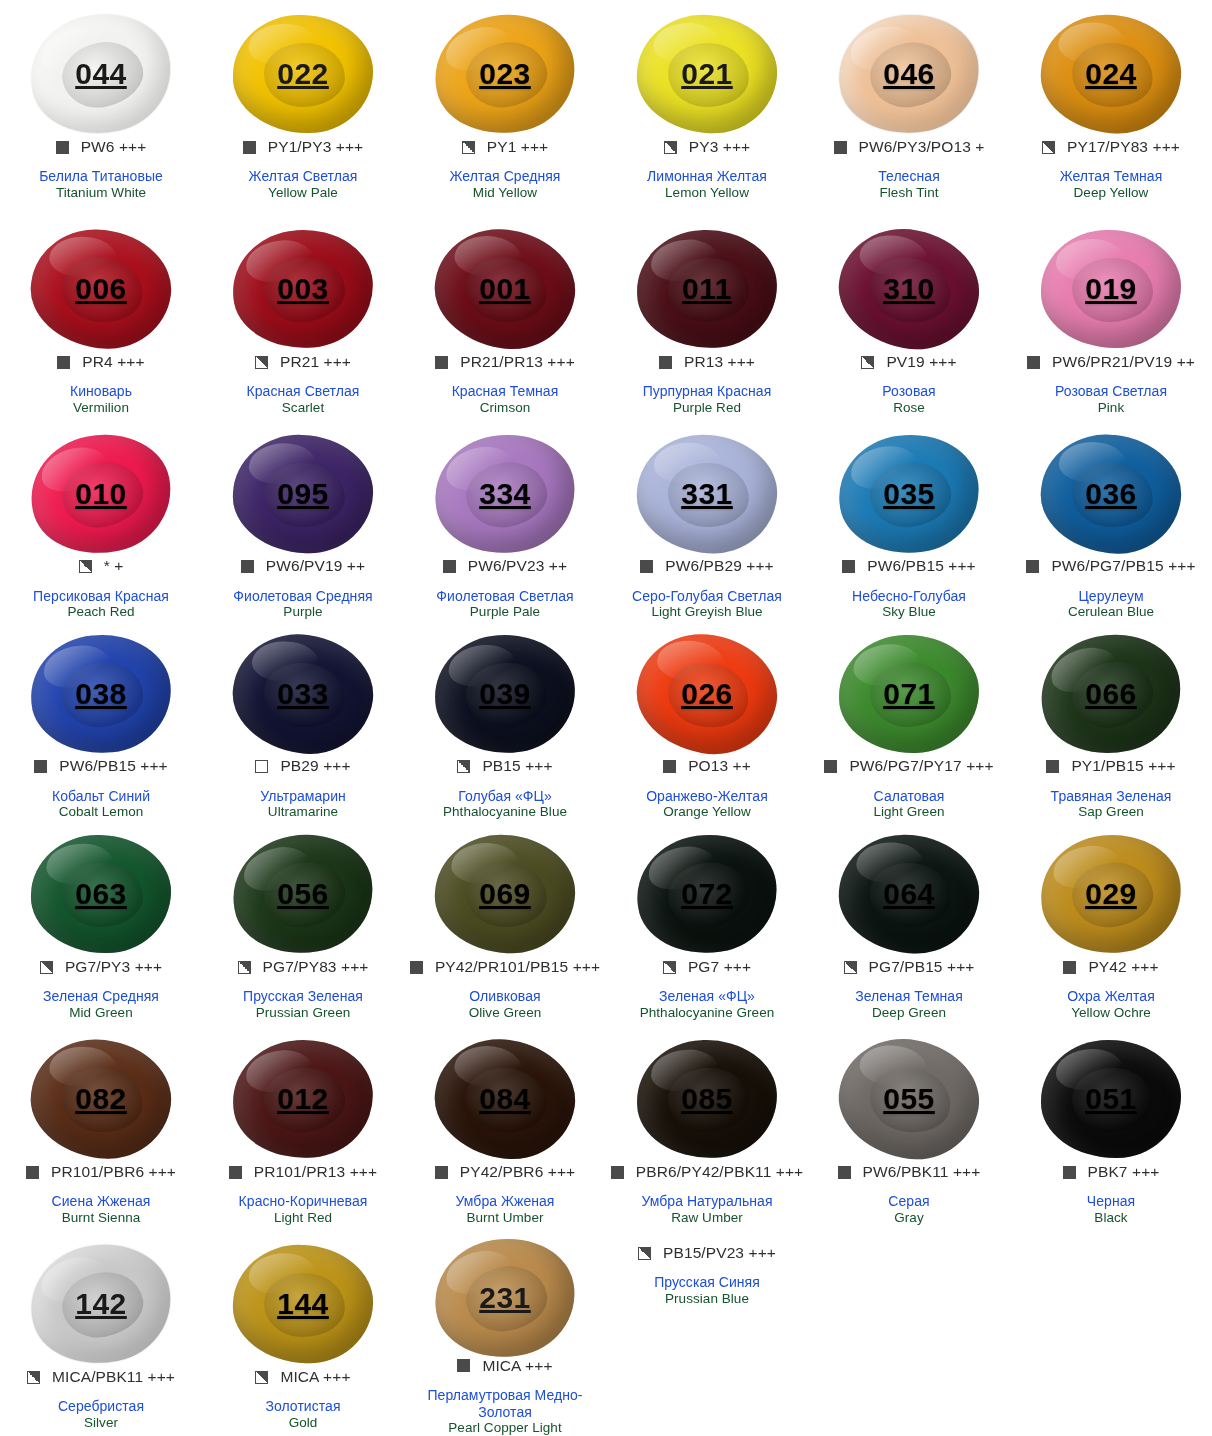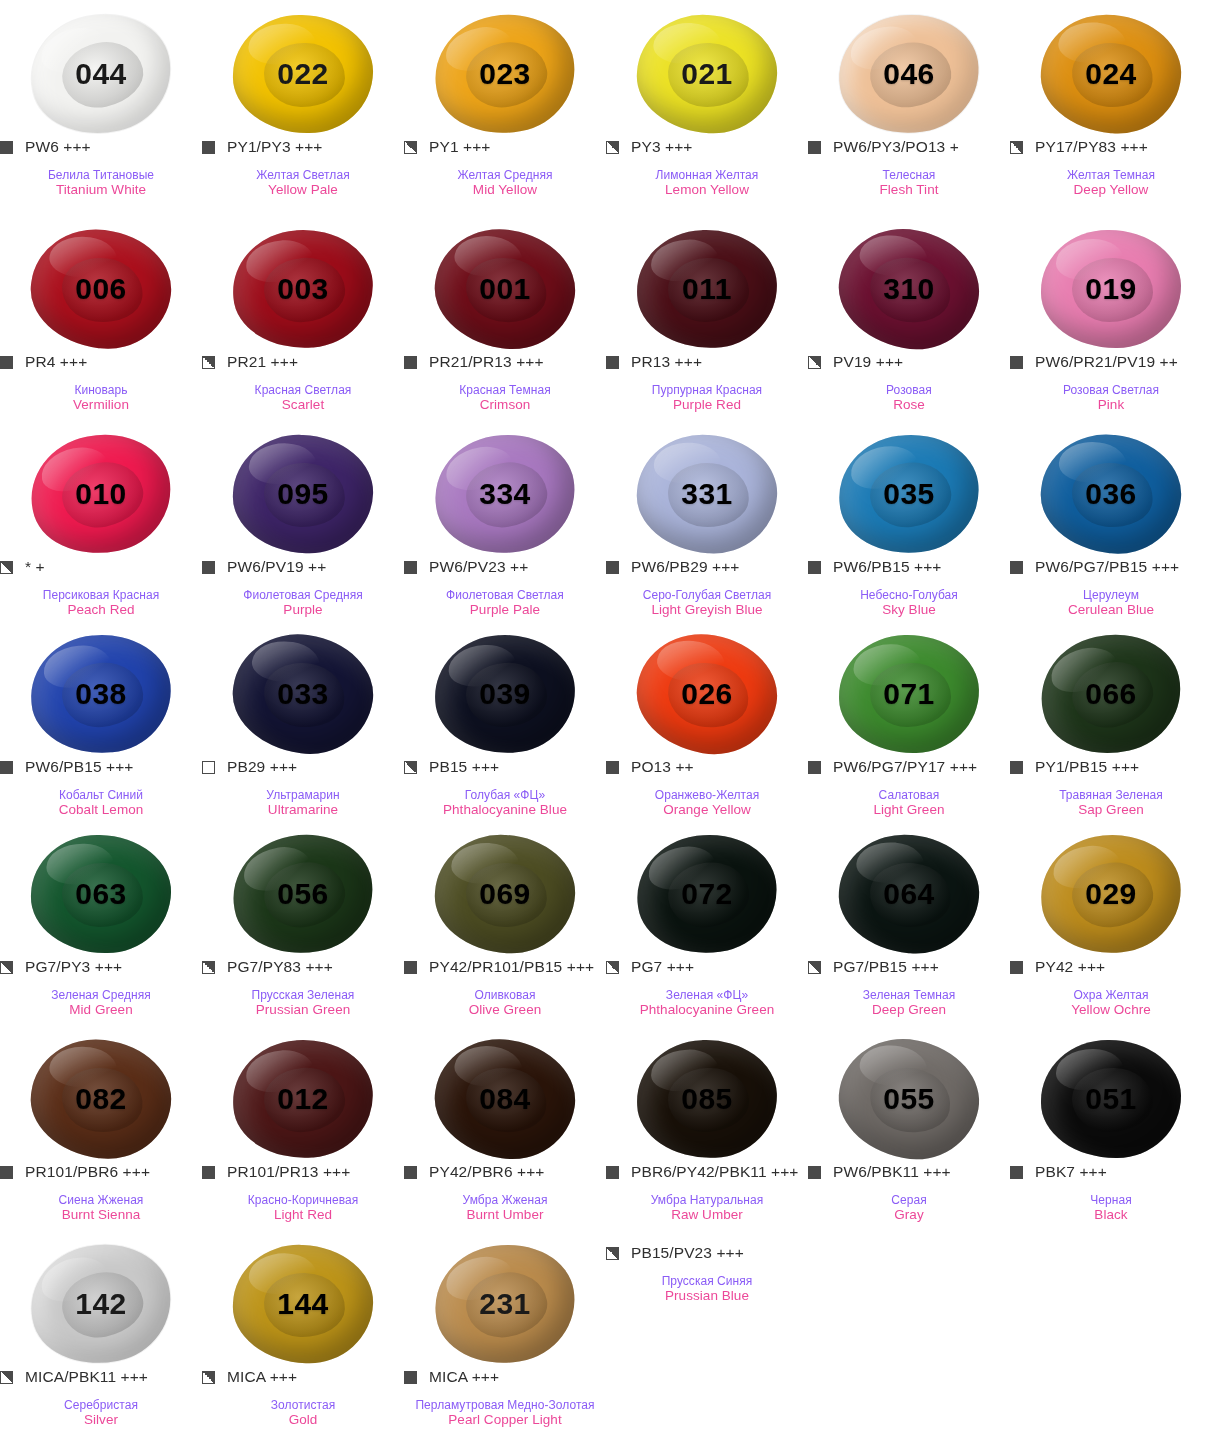--- a/index.html
+++ b/index.html
@@ -79,33 +79,35 @@
   }
 
   .blob-code {
     position: relative;
     z-index: 3;
     font-size: 30px;
     font-weight: 700;
     letter-spacing: .5px;
     line-height: 1;
     text-shadow: 0 1px 2px rgba(0,0,0,.18);
+    text-decoration: underline;
   }
   .blob-code.dark  { color: #1a1a1a; text-shadow: none; }
   .blob-code.light { color: #000000; }
 
   
   .caption {
     width: 100%;
     text-align: center;
     line-height: 1.18;
   }
   .pigment-row {
     display: flex;
     align-items: center;
+    justify-content: center;
     gap: 12px;
     margin-bottom: 3px;
     white-space: nowrap;
   }
   .opacity-icon {
     flex: none;
     width: 13px; height: 13px;
     border: 1.4px solid #4a4a4a;
     background: #4a4a4a;
   }
@@ -114,28 +116,28 @@
   }
   .opacity-icon.transparent { background: #ffffff; }
 
   .pigment-text {
     font-size: 15.5px;
     font-weight: 400;
     color: #2f2f2f;
     letter-spacing: .1px;
   }
   .name-ru {
-    font-size: 12px;
-    color: #8b5cf6;
+    font-size: 14px;
+    color: #1d4ed8;
     letter-spacing: .05px;
     margin-top: 12px;
   }
   .name-en {
     font-size: 13.5px;
-    color: #ec4899;
+    color: #14532d;
     letter-spacing: .05px;
   }
 </style>
 </head>
 <body>
 
 <div id="chart-grid">
     <div class="swatch-cell">
       <div class="blob-wrap">
         <div class="blob pale" style="--c: #f2f2f0; transform: translate(-50%, -50%) rotate(-12deg);"></div>

